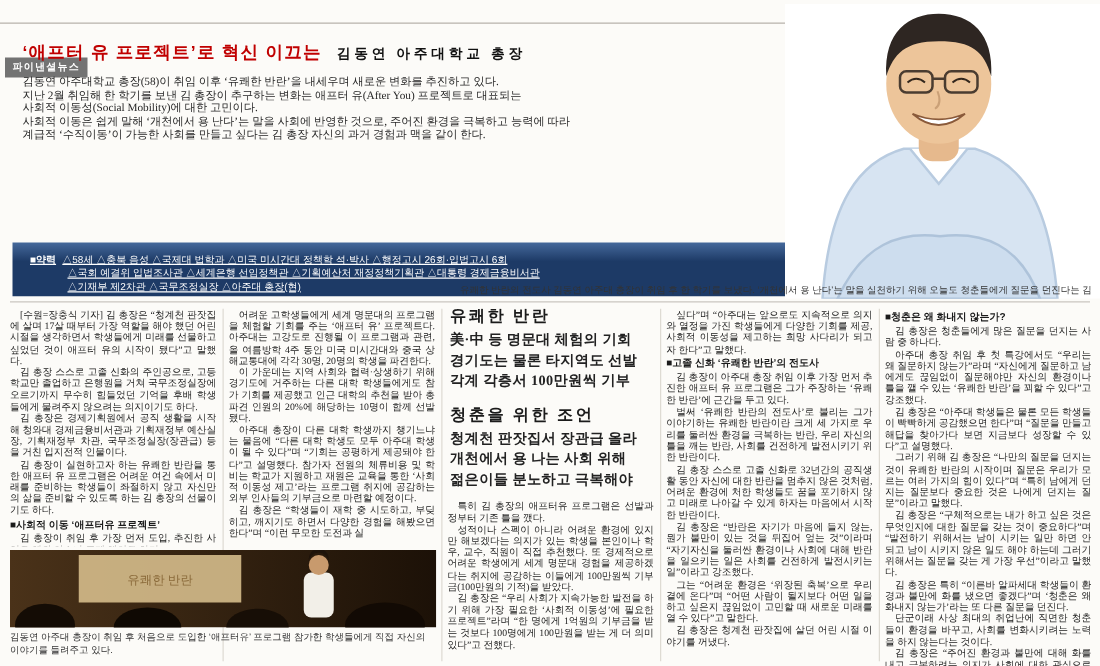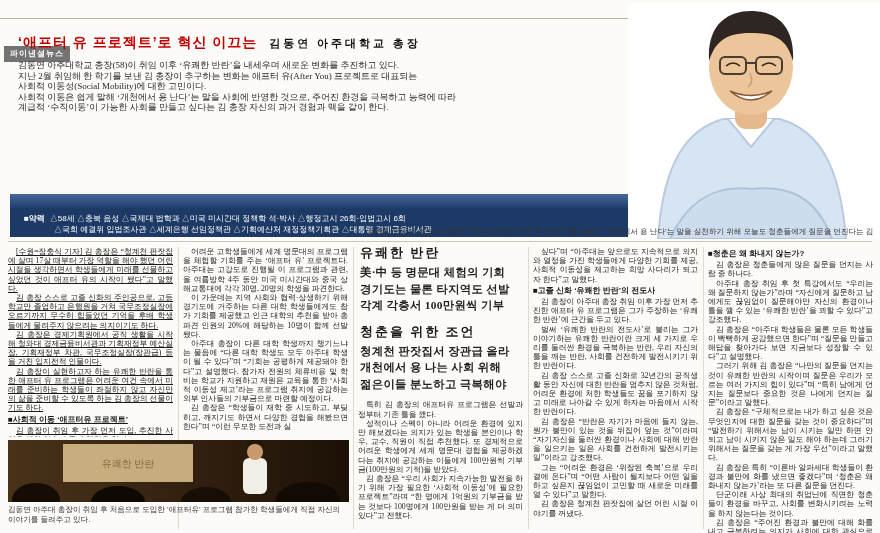--- a/index.html
+++ b/index.html
@@ -16,34 +16,34 @@
   .kicker-name{color:#111;font-weight:bold;font-size:11px;letter-spacing:3px;margin-left:8px;}
   
   .lead{position:absolute;left:18px;top:60px;width:585px;font-size:9px;line-height:10.6px;color:#262626;font-family:Liberation Serif, serif;}
   
   .headline{position:absolute;left:22px;top:112px;font-weight:bold;font-size:33px;line-height:37px;
             color:#0d0d0d;letter-spacing:1px;white-space:nowrap;}
   .headline .l2{padding-left:16px;}
   
   .profile{position:absolute;left:10px;top:194px;width:650px;height:43px;box-sizing:border-box;
            background:linear-gradient(180deg,#45699b 0%,#1d3a66 35%,#1d3a66 100%);
-           color:#fff;font:8px/11px "Liberation Sans",sans-serif;padding:19px 8px 0 14px;}
+           color:#fff;font:8px/11px "Liberation Sans",sans-serif;padding:8px 8px 0 14px;text-decoration:underline;}
   .profile b{margin-right:5px;}
   .profile .pl2{padding-left:30px;}
   
   .portrait{position:absolute;right:0;top:3px;width:252px;height:236px;}
   .portrait-caption{position:absolute;left:368px;top:227px;width:508px;font:7.6px/10px "Liberation Sans",sans-serif;
                     color:#333;white-space:nowrap;overflow:hidden;}
   .body-rule{position:absolute;left:8px;top:241px;width:864px;height:1px;background:#c9c6c0;}
   
   .col{position:absolute;top:247px;width:165px;font-size:7.8px;line-height:9.2px;
        text-align:justify;color:#1b1b1b;overflow:hidden;}
   .col p{margin:0;text-indent:8px;}
   .col .subhead{font-weight:bold;text-indent:0;margin:2px 0;font-family:"Liberation Sans",sans-serif;font-size:8px;}
-  #col1{left:8px;height:190px;text-decoration:underline;}
+  #col1{left:8px;height:190px;}
   #col2{left:183px;height:192px;}
   #col3{left:358px;height:286px;}
   #col4{left:533px;height:286px;}
   #col5{left:708px;height:286px;}
   .vrule{position:absolute;top:247px;width:1px;height:282px;background:#dedbd3;}
   
   .pq{padding:1px 0 0 2px;text-align:left;}
   .pq-title{font-size:13px;font-weight:bold;letter-spacing:2px;margin:0 0 7px 0;}
   .pq-line{font-size:11.4px;line-height:16.5px;font-weight:bold;letter-spacing:0.3px;color:#222;margin:0;}
   .pq-group2{margin-top:13px;}

